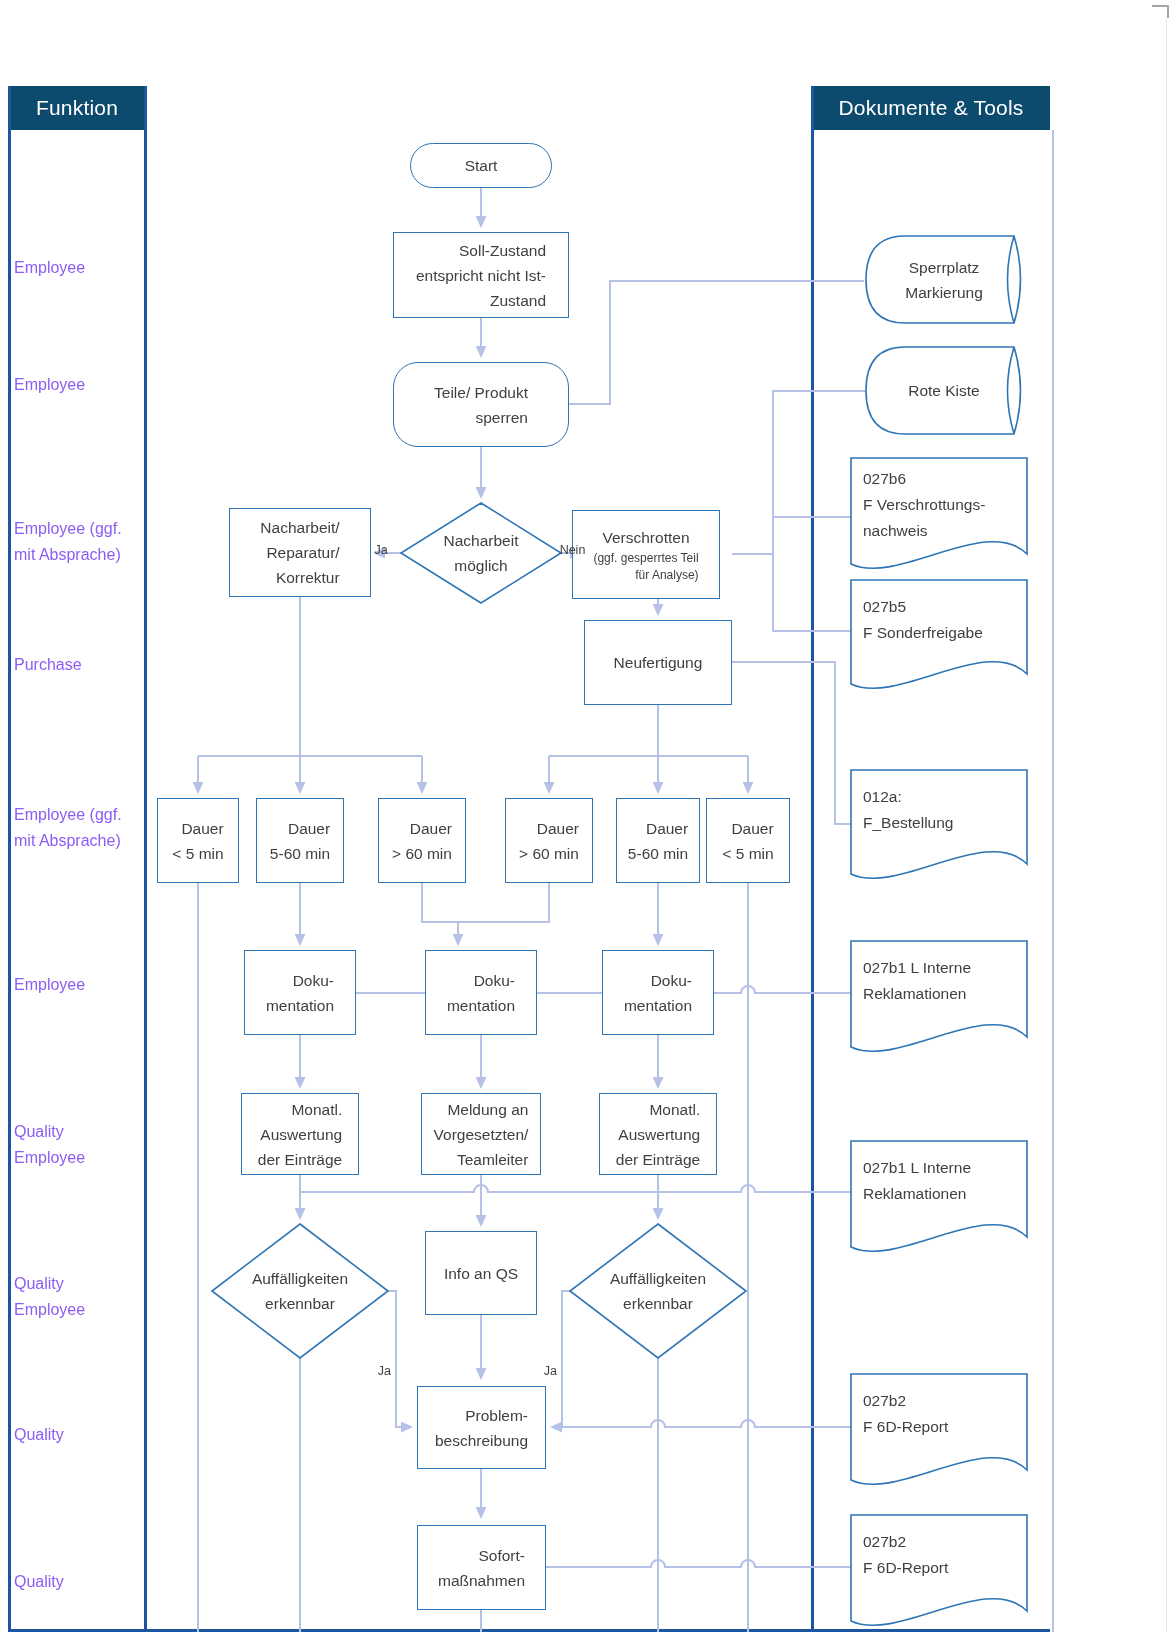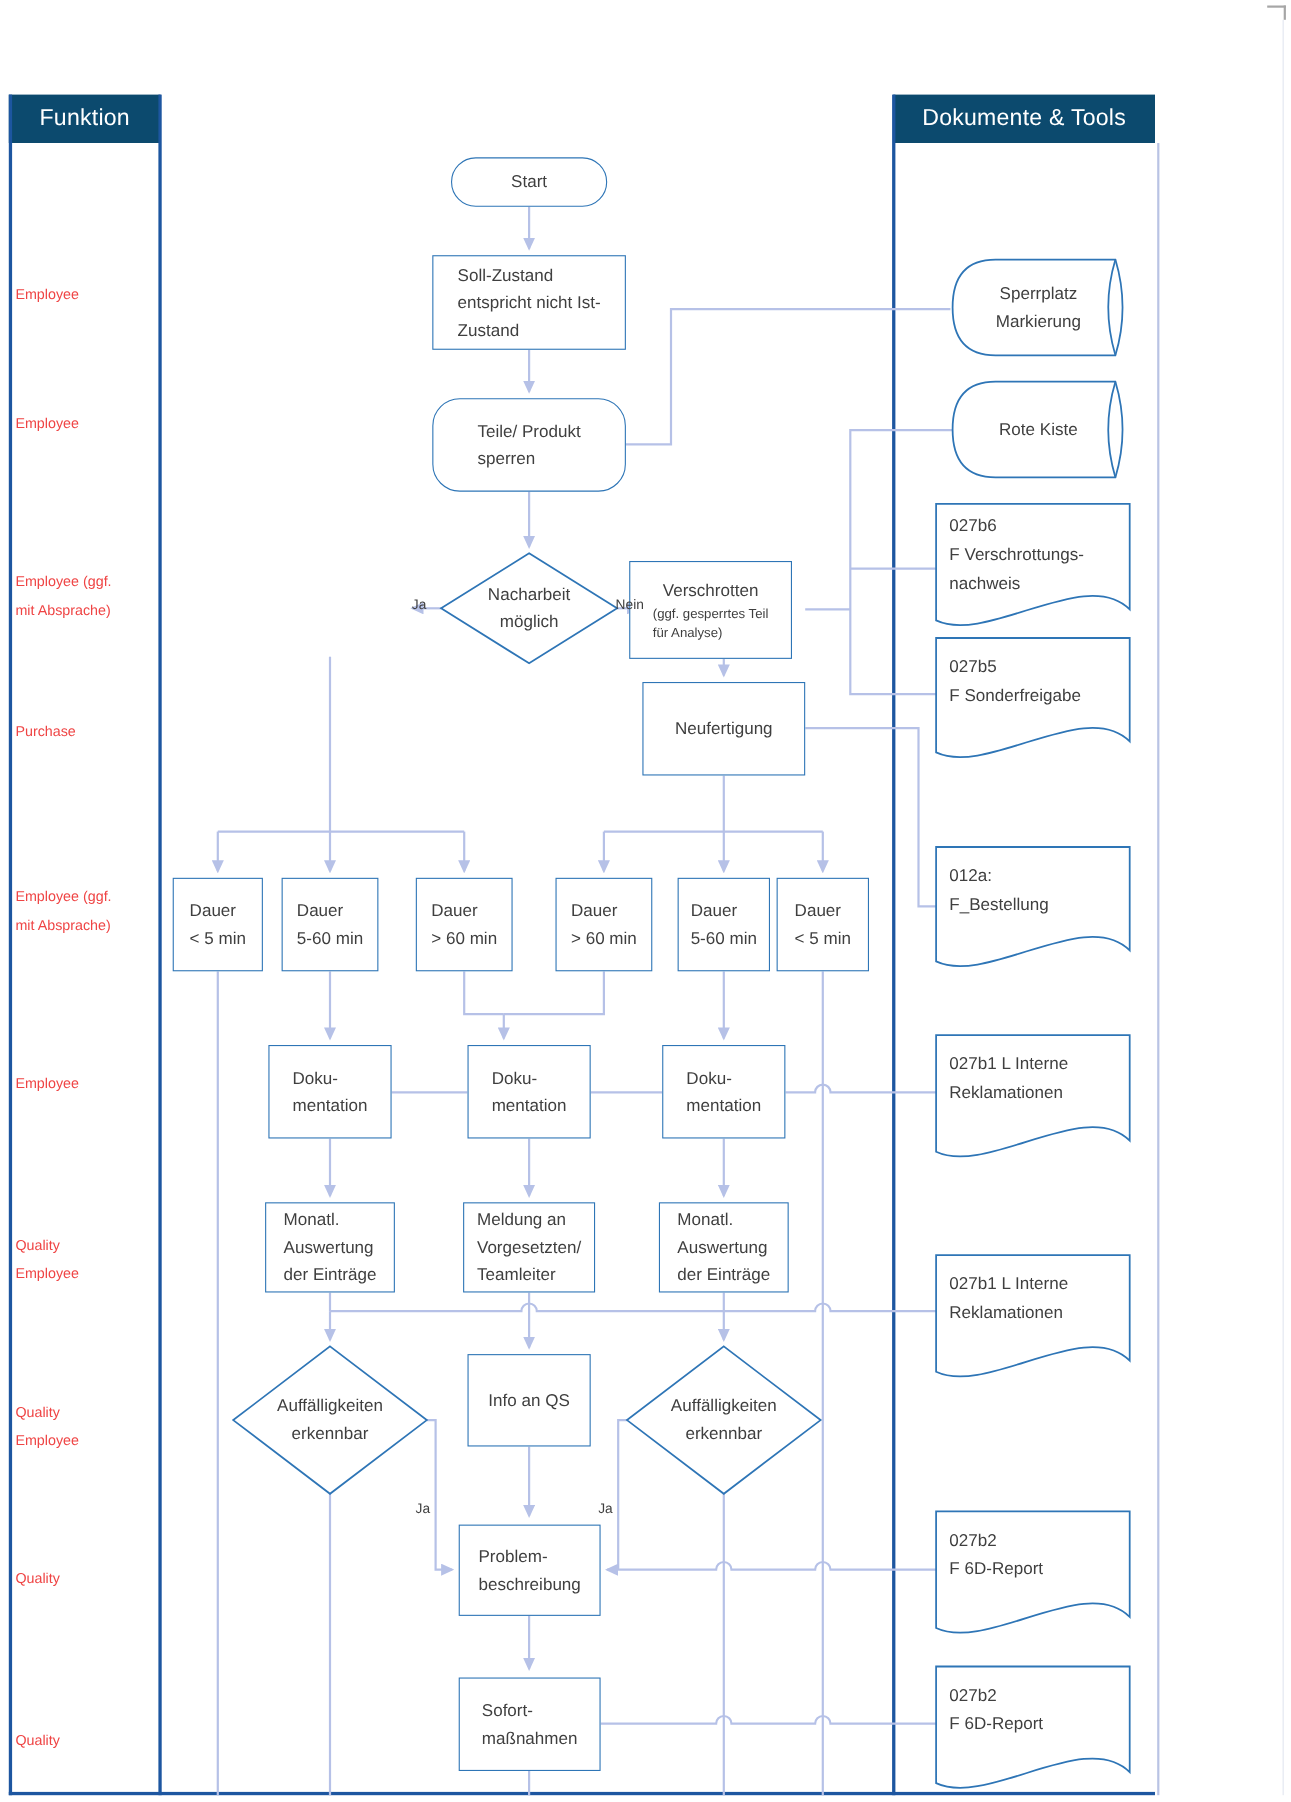--- a/index.html
+++ b/index.html
@@ -6,27 +6,27 @@
   #page{position:relative;width:1174px;height:1638px;background:#ffffff;overflow:hidden;
         font-family:"Liberation Sans",sans-serif;color:#3f3f3f;}
   .hdrcell{position:absolute;top:86px;height:44px;background:#0c4a6e;color:#ffffff;
            display:flex;align-items:center;justify-content:center;font-size:21px;font-weight:500;letter-spacing:.2px;}
   .laneline{position:absolute;background:#1d56a0;}
   .lightline{position:absolute;background:#b9c3e4;}
   .faintline{position:absolute;background:#e2e6ef;}
   .cornermark{position:absolute;background:#a6a6a6;}
   svg.wires{position:absolute;left:0;top:0;z-index:3;}
   .node{position:absolute;z-index:4;display:flex;flex-direction:column;align-items:center;justify-content:center;
-        text-align:left;border:1.6px solid #2e75b6;background:#ffffff;box-sizing:border-box;
+        text-align:right;border:1.6px solid #2e75b6;background:#ffffff;box-sizing:border-box;
         font-size:15.5px;line-height:25px;white-space:pre-line;color:#3f3f3f;}
   .pill{border-radius:23px;}
   .overlaytext{position:absolute;z-index:5;display:flex;flex-direction:column;align-items:center;justify-content:center;
         text-align:center;font-size:15.5px;line-height:25px;white-space:pre-line;color:#3f3f3f;}
   .doctext{position:absolute;z-index:5;text-align:left;font-size:15.5px;line-height:26px;white-space:pre-line;color:#3f3f3f;}
-  .lanelabel{position:absolute;z-index:2;left:14px;text-align:left;font-size:13px;line-height:26px;white-space:pre-line;color:#ef4444;}
+  .lanelabel{position:absolute;z-index:2;left:14px;text-align:left;font-size:16px;line-height:26px;white-space:pre-line;color:#8b5cf6;}
   .edgelabel{position:absolute;z-index:6;font-size:12.5px;color:#3f3f3f;line-height:16px;}
   .subtext{font-size:12px;line-height:17px;white-space:pre-line;}
 </style>
 </head>
 <body>
 
 <div id="page">
 
   <div class="hdrcell" style="left:8px;width:138px;">
       <span>Funktion</span>
@@ -150,20 +150,23 @@
       <path d="M851 1515 H1027 V1611 C987 1571, 898 1643, 851 1621 Z"></path>
     </g>
   </svg>
 
   <div class="node pill" style="left:410px;top:143px;width:142px;height:45px;">Start</div>
   <div class="node" style="left:393px;top:232px;width:176px;height:86px;">Soll-Zustand
 entspricht nicht Ist-
 Zustand</div>
   <div class="node" style="left:393px;top:362px;width:176px;height:85px;border-radius:25px;">Teile/ Produkt
 sperren</div>
+  <div class="node" style="left:229px;top:508px;width:142px;height:89px;">Nacharbeit/
+Reparatur/
+Korrektur</div>
   <div class="node" style="left:572px;top:510px;width:148px;height:89px;">
     <span>Verschrotten</span>
     <span class="subtext">(ggf. gesperrtes Teil
 für Analyse)</span>
   </div>
   <div class="node" style="left:584px;top:620px;width:148px;height:85px;">Neufertigung</div>
 
   <div class="node" style="left:157px;top:798px;width:82px;height:85px;">Dauer
 &lt; 5 min</div>
   <div class="node" style="left:256px;top:798px;width:88px;height:85px;">Dauer

